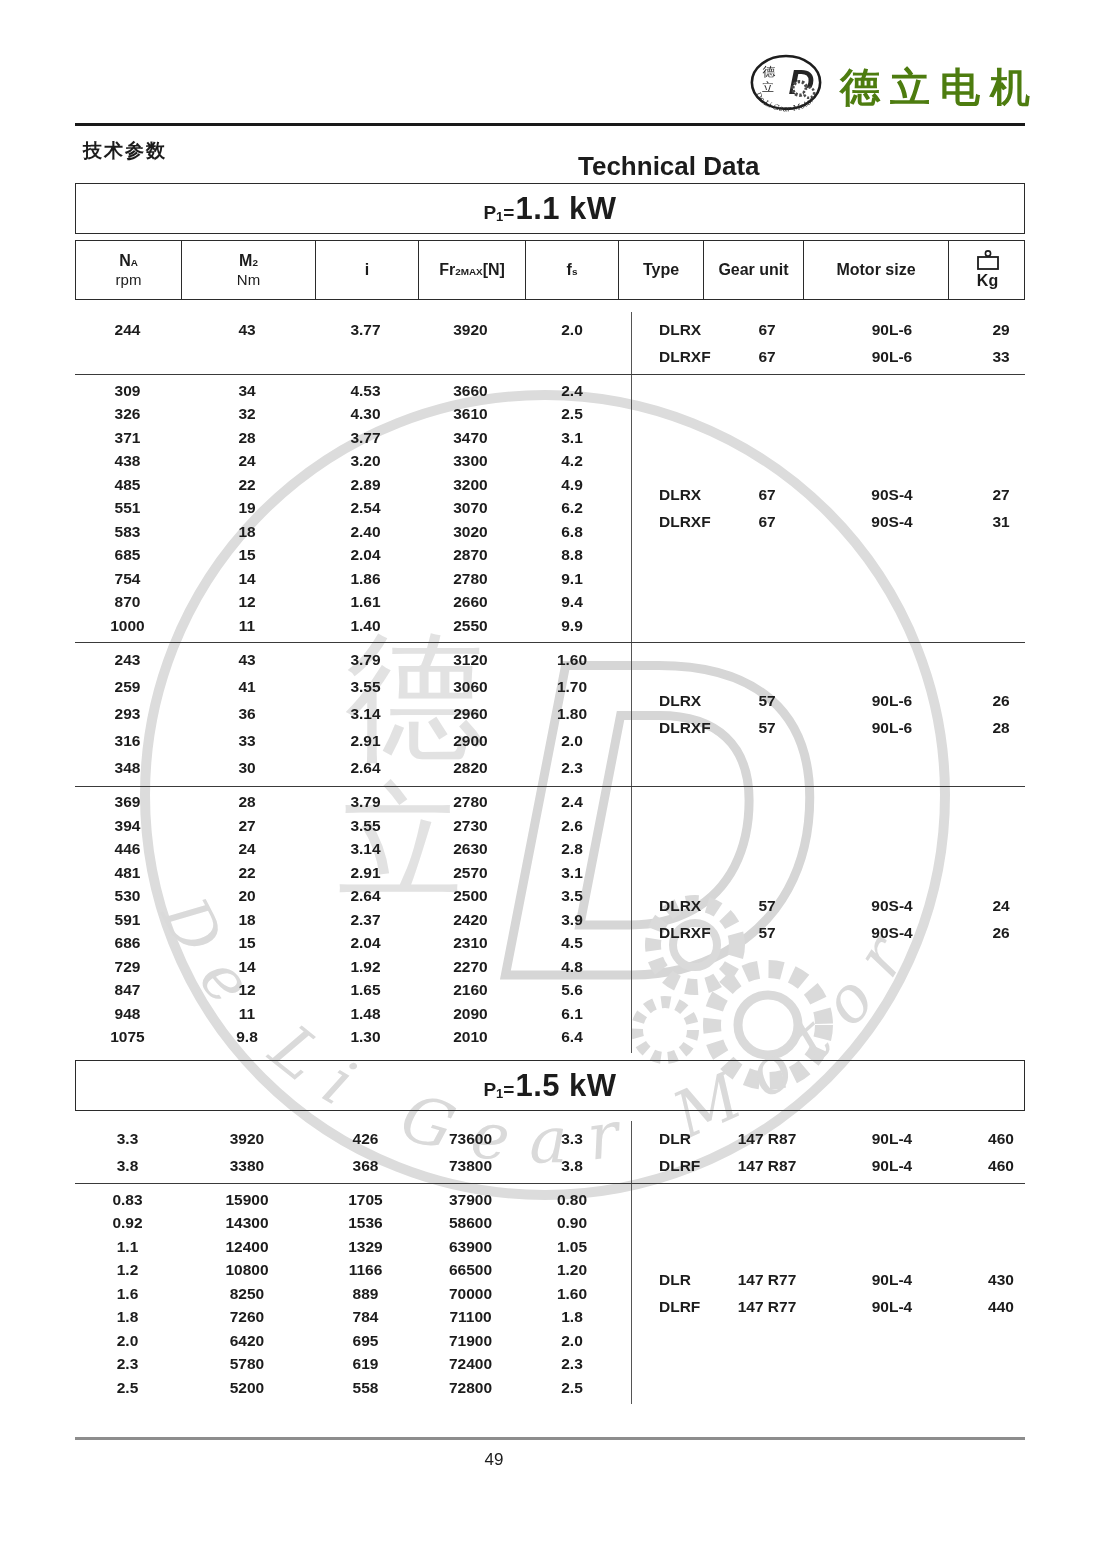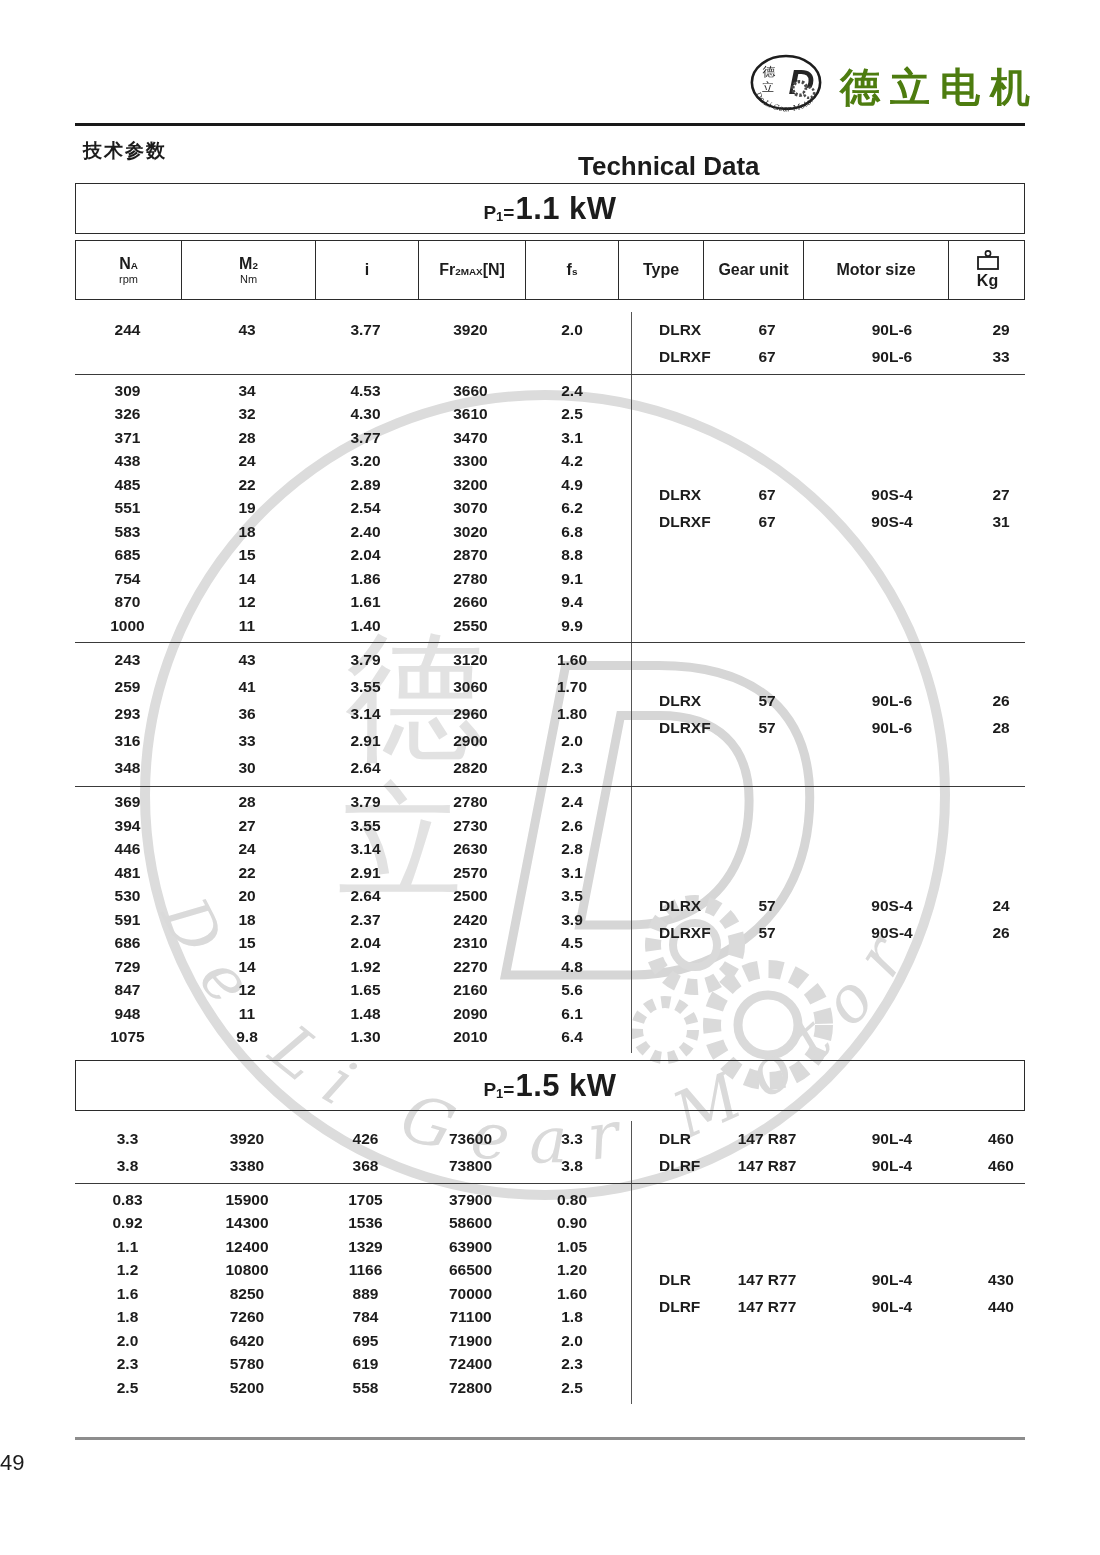--- a/index.html
+++ b/index.html
@@ -32,41 +32,41 @@
   .p-big{font-size:31px;font-weight:bold;letter-spacing:0.5px;margin-left:1px;}
 
   
   .colheader{
     display:grid;grid-template-columns:105px 134px 103px 107px 93px 85px 100px 145px 78px;
     border:1.7px solid #2b2b2b;height:58px;margin-top:6px;
   }
   .ch{display:flex;flex-direction:column;align-items:center;justify-content:center;
       border-left:1.4px solid #2b2b2b;font-weight:bold;font-size:16px;line-height:1.22;text-align:right;}
   .ch:first-child{border-left:none;}
-  .ch .unit{font-weight:normal;font-size:11px;}
+  .ch .unit{font-weight:normal;font-size:15px;}
   .sub{font-size:0.62em;font-weight:inherit;}
   .kg-cell .kg-icon{display:block;margin:0 auto 1px auto;}
 
   
   .sections{margin-top:12px;}
   .sections.kw15{margin-top:10px;}
   .section{display:flex;align-items:stretch;border-bottom:1.5px solid #3a3a3a;font-weight:bold;}
   .section.last{border-bottom:none;}
   .sec-left{width:545px;padding:4px 0;}
   .sec-right{width:403px;border-left:1.3px solid #555;display:flex;flex-direction:column;justify-content:center;padding:4px 0;margin-left:11px;}
   .drow{display:grid;grid-template-columns:105px 134px 103px 107px 96px;height:23.5px;align-items:center;}
   .section.roomy .drow{height:27px;}
   .c{text-align:center;font-size:15.5px;}
   .mrow{display:grid;grid-template-columns:85px 100px 150px 68px;height:27px;align-items:center;font-size:15.5px;}
   .m0{text-align:left;padding-left:27px;}
   .m1,.m2,.m3{text-align:center;}
 
   
   .footer-rule{position:absolute;left:75px;top:1437px;width:950px;border-top:3px solid #8d8d8d;z-index:1;}
-  .page-num{position:absolute;left:0;top:1450px;width:988px;font-size:22px;z-index:1;}
+  .page-num{position:absolute;left:0;top:1450px;width:988px;text-align:center;font-size:17px;z-index:1;}
 </style>
 </head>
 <body>
 
 <div class="page">
 
   <svg class="watermark" viewBox="0 0 1100 1555" xmlns="http://www.w3.org/2000/svg">
     <circle cx="545" cy="795" r="400" fill="none" stroke="#dcdcdc" stroke-width="10"></circle>
     <text x="415" y="745" font-size="140" fill="#e2e2e2" font-family="DejaVu Serif, serif" text-anchor="middle">德</text>
     <text x="400" y="885" font-size="125" fill="#e2e2e2" font-family="DejaVu Serif, serif" text-anchor="middle">立</text>

